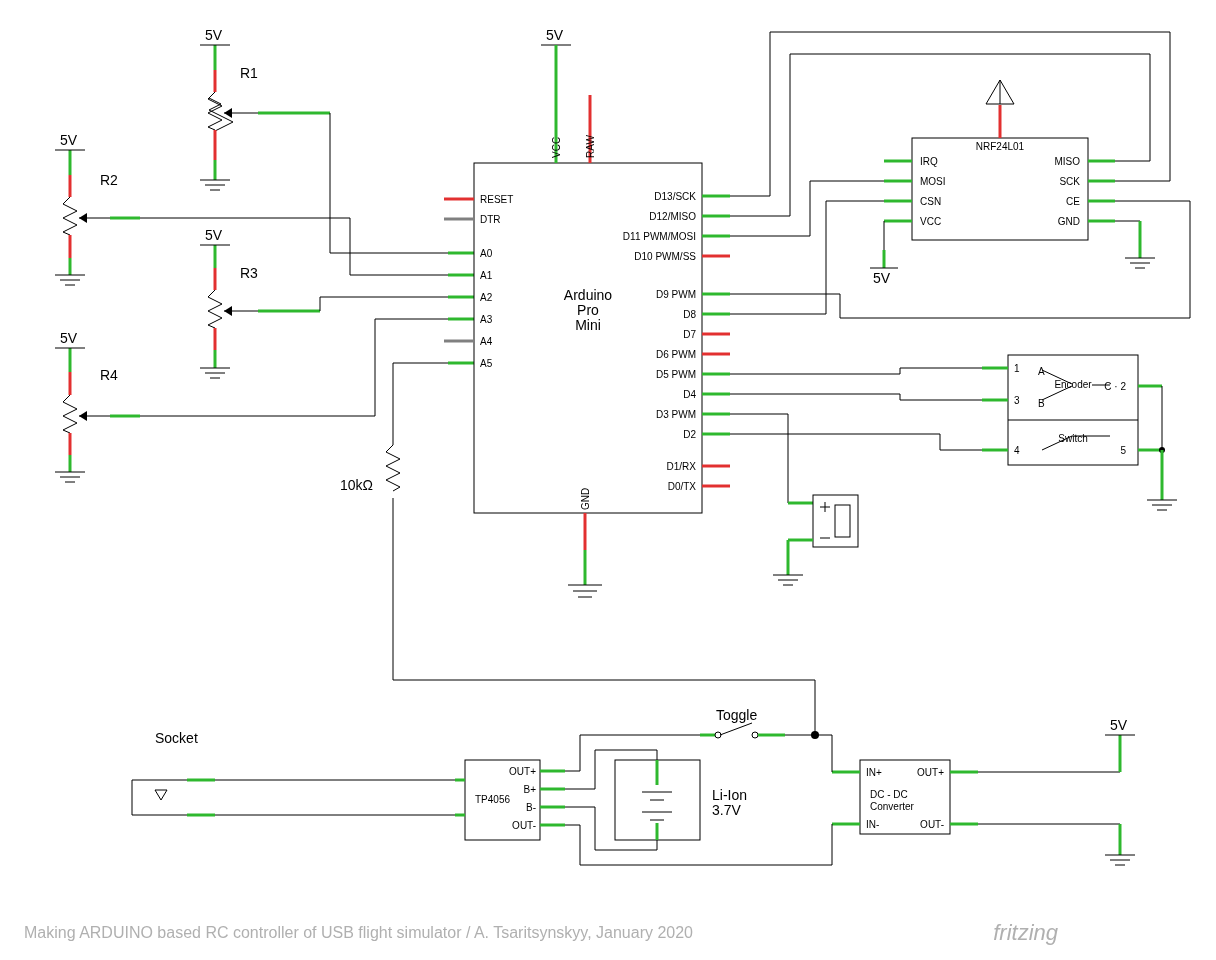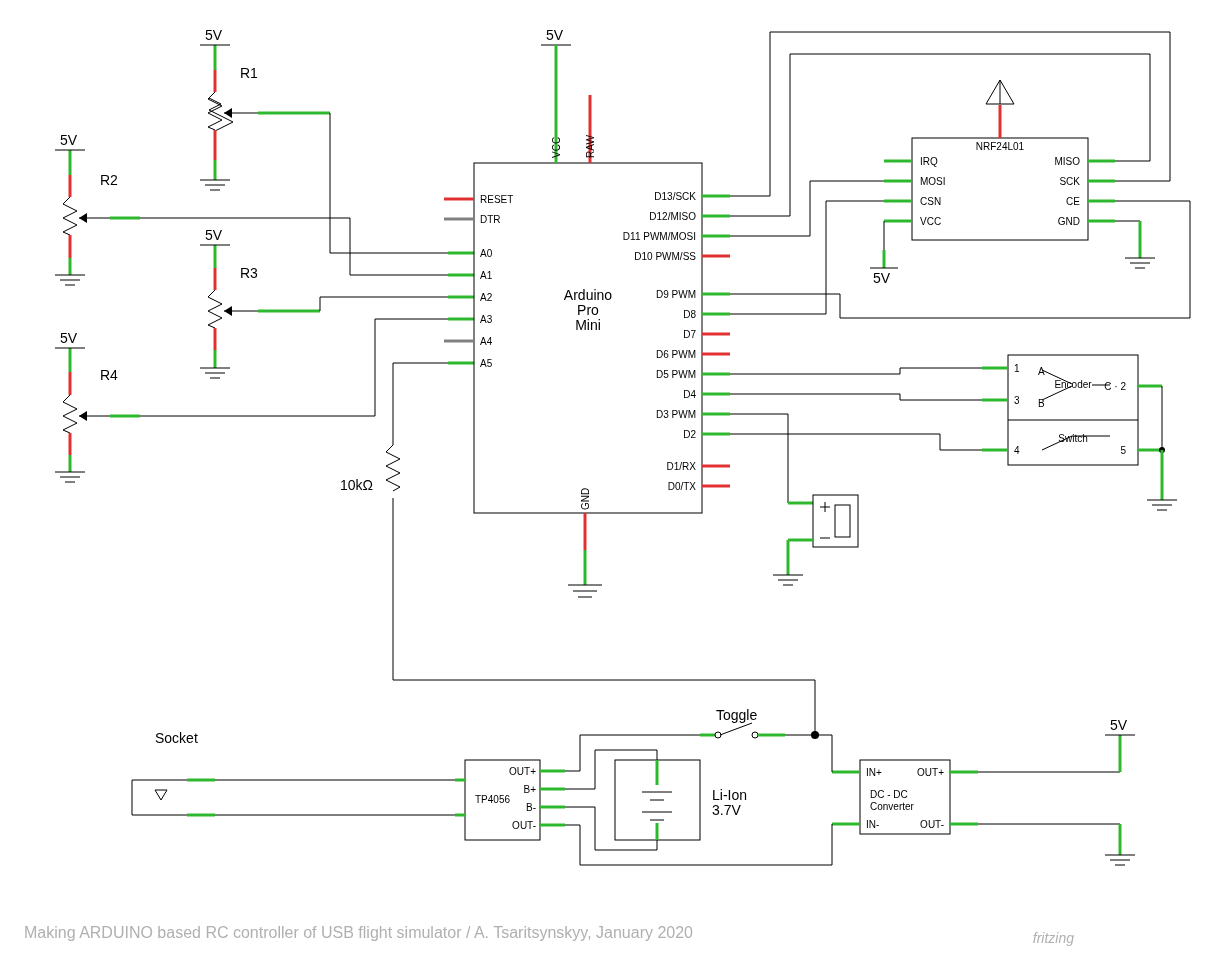--- a/index.html
+++ b/index.html
@@ -7,21 +7,21 @@
   svg{position:absolute;left:0;top:0;}
   .wire{stroke:#000;stroke-width:1;fill:none;}
   .wgreen{stroke:#2eb82e;stroke-width:3;fill:none;}
   .wred{stroke:#e23030;stroke-width:3;fill:none;}
   .wgray{stroke:#808080;stroke-width:3;fill:none;}
   .box{stroke:#000;stroke-width:1;fill:#fff;}
   .pin{font:9px Arial;color:#000;}
   .lbl{font:14px Arial;fill:#000;}
   .slbl{font:10px Arial;fill:#000;}
   .footer{position:absolute;left:24px;bottom:18px;color:#b0b0b0;font-size:16px;}
-  .brand{position:absolute;right:30px;bottom:14px;color:#b0b0b0;font-size:14px;font-style:italic;}
+  .brand{position:absolute;right:46px;bottom:14px;color:#b0b0b0;font-size:22px;font-style:italic;}
 </style>
 </head>
 <body>
 <div class="page">
 
 <svg width="1216" height="960">
 
   <g>
     <line class="wgreen" x1="215" y1="45" x2="215" y2="70"></line>
     <line class="wire" x1="200" y1="45" x2="230" y2="45"></line>

